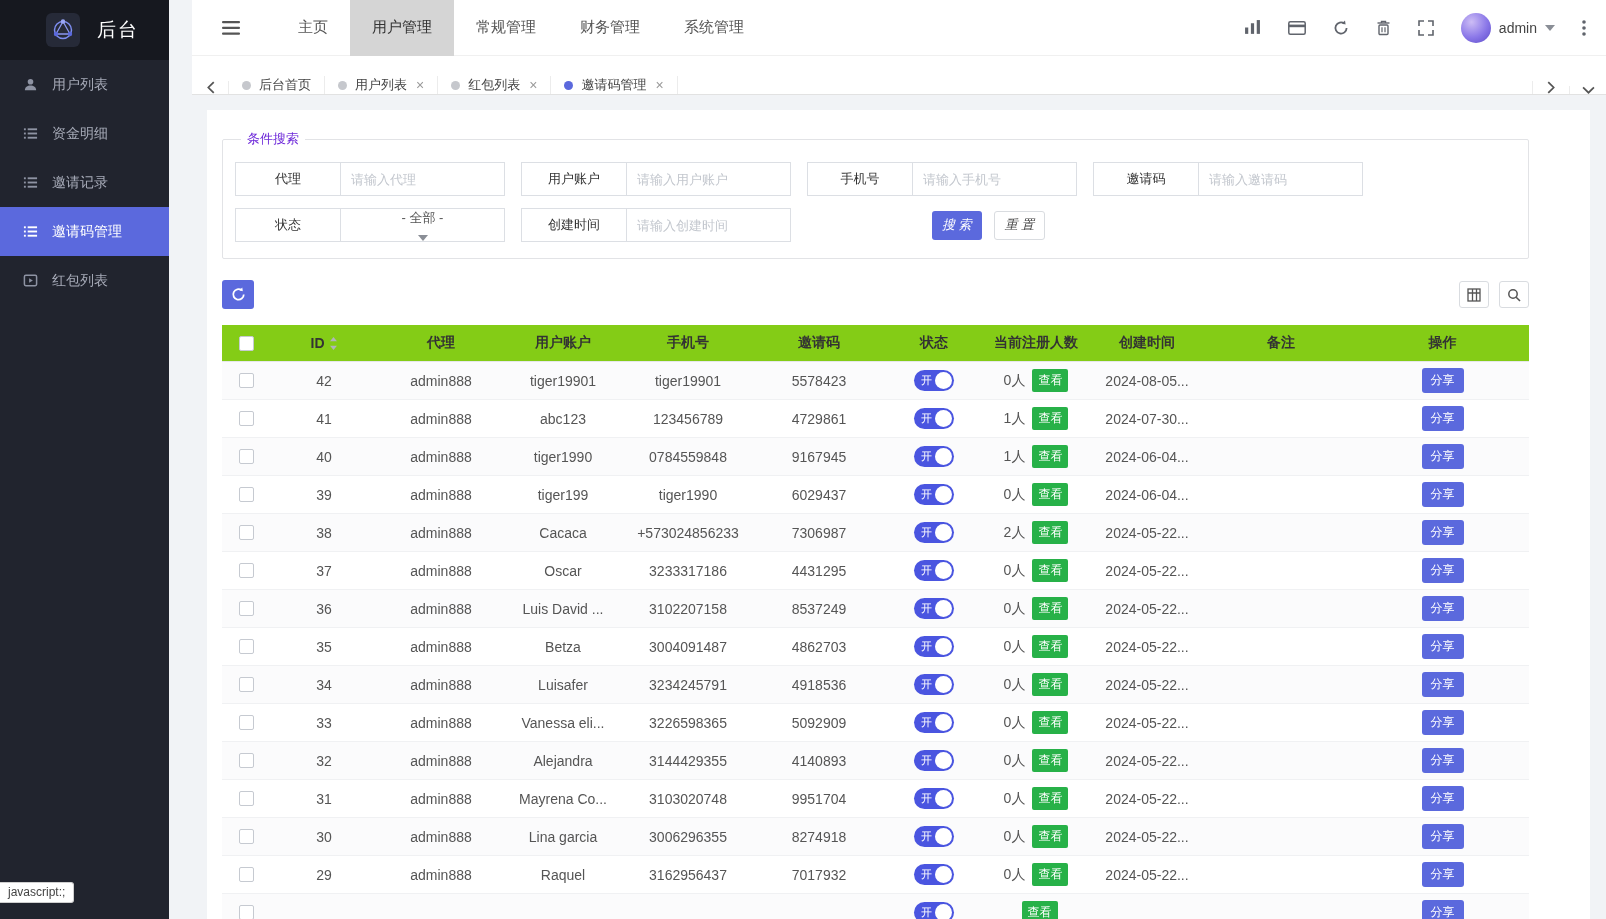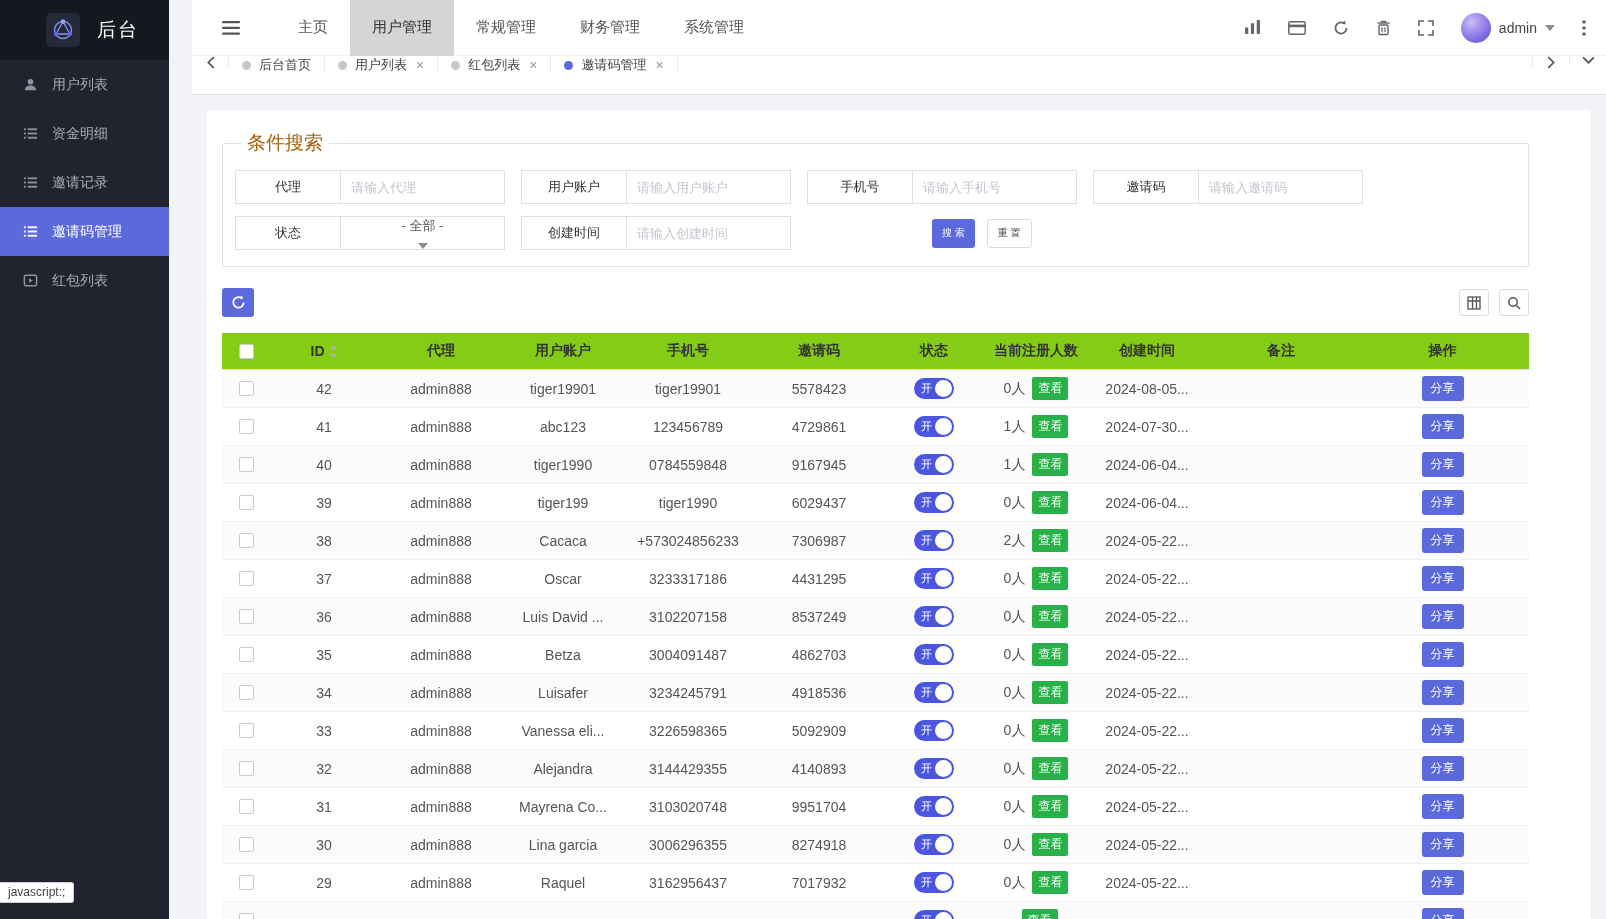--- a/index.html
+++ b/index.html
@@ -22,43 +22,43 @@
   .topnav-item { padding:0 22px; height:68px; display:flex; align-items:center; font-size:15px; color:#555; cursor:pointer; white-space:nowrap; }
   .topnav-item.active { background:var(--nav-active-bg,#d5d5d5); color:#333; }
   .topnav-right { margin-left:auto; display:flex; align-items:center; gap:27px; padding-right:20px; }
   .tn-icon { display:flex; color:#60646c; cursor:pointer; }
   .user-wrap { display:flex; align-items:center; gap:8px; cursor:pointer; }
   .avatar { width:30px; height:30px; border-radius:50%; background:radial-gradient(circle at 35% 30%, #cdbdf5, #8a77e8 55%, #5a49c8); }
   .username { font-size:14px; color:#444; }
   .caret-sm { display:flex; color:#8a8e96; }
 
   
-  .tabbar { position:absolute; left:192px; top:56px; right:0; height:39px; background:#fff; border-bottom:1px solid #e2e2e2; display:flex; align-items:flex-start; z-index:1; }
+  .tabbar { position:absolute; left:192px; top:56px; right:0; height:39px; background:#fff; border-bottom:1px solid #e2e2e2; display:flex; align-items:flex-end; z-index:1; }
   .tab-nav-btn { width:37px; display:flex; align-items:center; justify-content:center; color:#555; cursor:pointer; }
   .tab-nav-btn.left { border-right:1px solid #ececec; }
   .tab-nav-btn.rightb { border-left:1px solid #ececec; }
   .tab { display:flex; align-items:center; padding:0 13px; border-right:1px solid #ececec; font-size:13px; color:#444; gap:8px; cursor:pointer; white-space:nowrap; }
   .tab .dot { width:9px; height:9px; border-radius:50%; background:#c6c8cd; flex:none; }
   .tab.active .dot { background:var(--primary,#5b69dd); }
   .tab .close { color:#9a9a9a; font-size:14px; margin-left:1px; line-height:1; }
   .tabbar-spacer { flex:1; }
 
   
   .panel { position:absolute; left:207px; top:110px; width:1383px; bottom:0; background:#fff; overflow:hidden; }
 
   .search-fieldset { margin:20px 15px 0; width:1307px; border:1px solid #e2e3e6; border-radius:2px; padding:10px 12px 16px; }
-  .search-legend { font-size:19px; color:#a16207; padding:0 6px; margin-left:6px; }
+  .search-legend { font-size:13px; color:#6d28d9; padding:0 6px; margin-left:6px; }
   .search-row { display:flex; margin-top:4px; }
   .search-row + .search-row { margin-top:12px; }
   .igroup { display:flex; height:34px; margin-right:16px; }
   .ilabel { width:106px; border:1px solid #dcdfe4; background:#fff; display:flex; align-items:center; justify-content:center; font-size:13px; color:#333; flex:none; }
   .iinput { width:164px; border:1px solid #dcdfe4; border-left:none; padding:0 10px; font-size:13px; color:#333; outline:none; font-family:inherit; background:#fff; }
   .iinput::placeholder { color:#c3c7ce; }
   .iselect { width:164px; border:1px solid #dcdfe4; border-left:none; display:flex; align-items:center; justify-content:space-between; padding:0 10px; font-size:13px; color:#555; cursor:pointer; background:#fff;flex-direction:column; }
-  .btn { height:29px; border-radius:3px; font-size:10px; display:inline-flex; align-items:center; cursor:pointer; font-family:inherit; }
+  .btn { height:29px; border-radius:3px; font-size:13px; display:inline-flex; align-items:center; cursor:pointer; font-family:inherit;font-style:italic; }
   .btn-search { background:var(--primary,#5b69dd); color:#fff; border:none; padding:0 10px; margin-left:125px; align-self:center; }
   .btn-reset { background:#fff; color:#444; border:1px solid #d9dce0; padding:0 10px; margin-left:12px; align-self:center; }
 
   .toolbar { display:flex; align-items:center; margin:21px 15px 16px; width:1307px; }
   .btn-refresh { width:32px; height:29px; background:var(--primary,#5b69dd); border:none; border-radius:3px; color:#fff; display:flex; align-items:center; justify-content:center; cursor:pointer; }
   .toolbar-spacer { flex:1; }
   .tool-btn { width:30px; height:27px; background:#fff; border:1px solid #d9dce0; border-radius:3px; color:#555; display:flex; align-items:center; justify-content:center; cursor:pointer; margin-left:10px; }
 
   
   .table { margin:0 15px; width:1307px; font-size:14px; }

